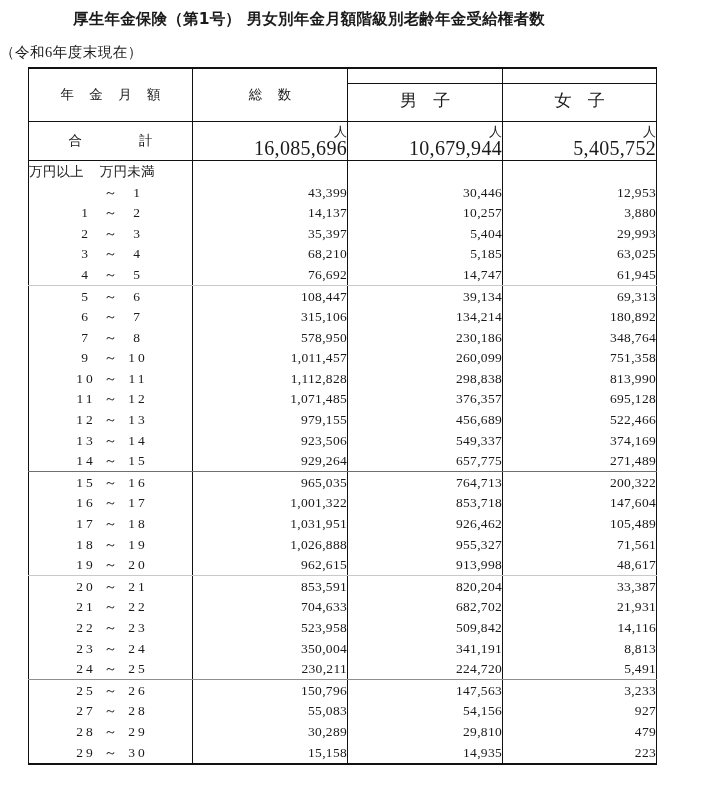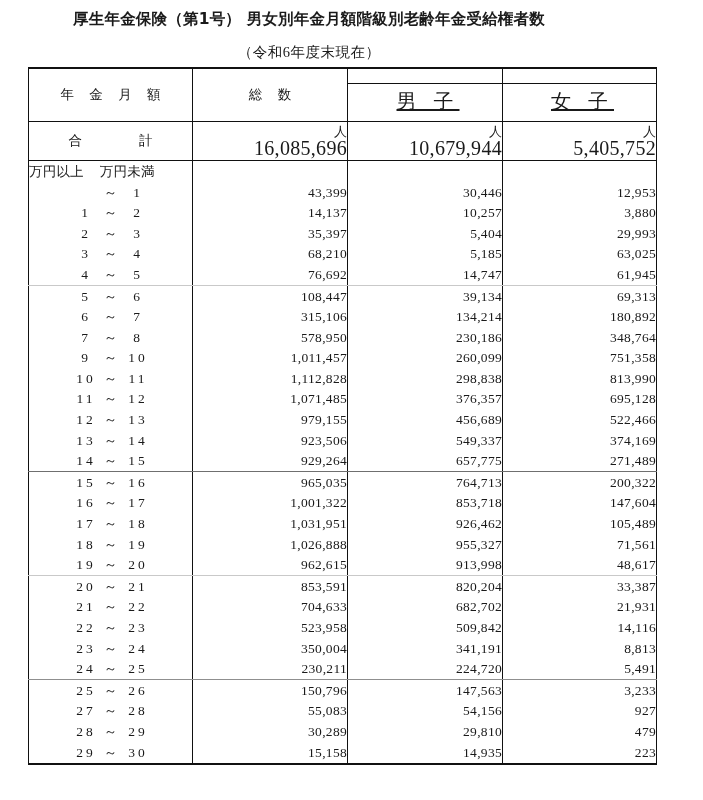--- a/index.html
+++ b/index.html
@@ -29,21 +29,21 @@
     font-size: 15.5px;
     font-weight: bold;
     letter-spacing: 0.2px;
     padding-top: 9px;
     white-space: nowrap;
     font-family: "DejaVu Sans", "Liberation Sans", sans-serif;
   }
 
   
   .subtitle {
-    text-align: center;
+    text-align: left;
     font-size: 14.5px;
     padding-top: 13px;
     letter-spacing: 0.5px;
     font-family: "Liberation Serif", "DejaVu Serif", serif;
   }
 
   
   .table-wrap {
     position: absolute;
     left: 28px;
@@ -102,24 +102,23 @@
     position: relative;
   }
   .hdr-sub-box {
     box-sizing: border-box;
     height: 34px;
     margin-top: 10px;
     border-top: 1.8px solid #111;
     display: flex;
     align-items: center;
     justify-content: center;
-    font-size: 20px;
+    font-size: 17px;
     letter-spacing: 6px;
     text-indent: 6px;
-    text-decoration: underline;
   }
 
   
   .total-row td {
     height: 38px;
     border-bottom: 1.8px solid #111;
   }
   .total-label {
     text-align: center;
     font-size: 14px;

